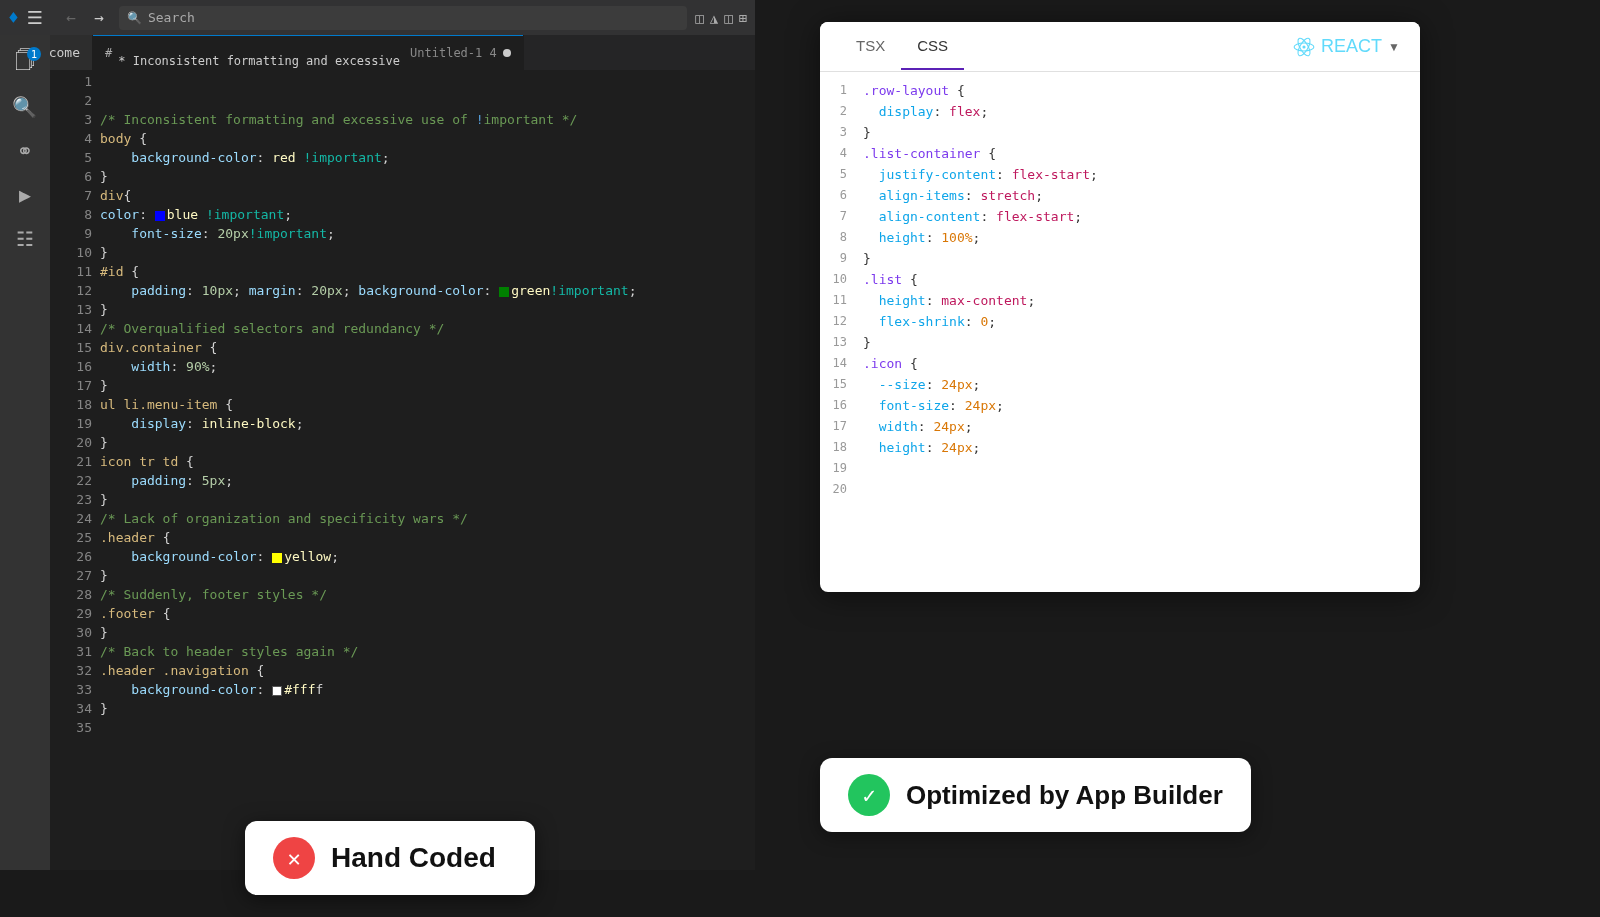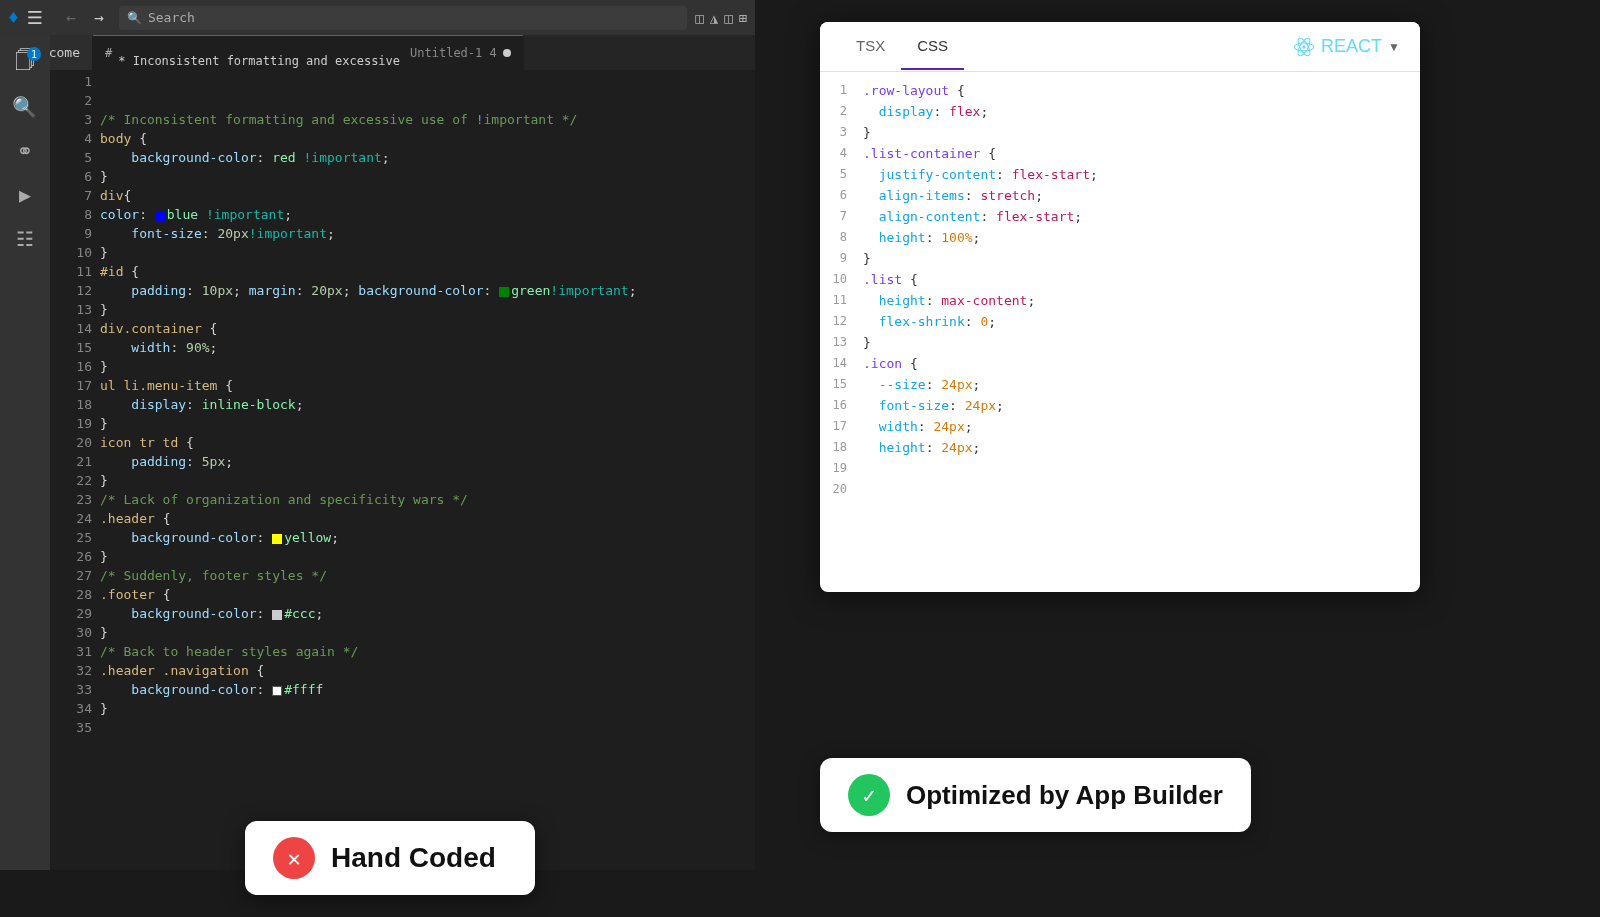--- a/index.html
+++ b/index.html
@@ -215,21 +215,21 @@
     .code-line {
       white-space: pre;
       color: #d4d4d4;
       height: 19px;
     }
 
     
     .c-comment { color: #6a9955; }
     .c-selector { color: #d7ba7d; }
     .c-property { color: #9cdcfe; }
-    .c-value { color: #86efac; }
+    .c-value { color: #fef9c3; }
     .c-important { color: #14b8a6; }
     .c-blue-swatch { display: inline-block; width: 10px; height: 10px; background: blue; vertical-align: middle; margin-right: 2px; }
     .c-green-swatch { display: inline-block; width: 10px; height: 10px; background: green; vertical-align: middle; margin-right: 2px; }
     .c-yellow-swatch { display: inline-block; width: 10px; height: 10px; background: yellow; vertical-align: middle; margin-right: 2px; }
     .c-gray-swatch { display: inline-block; width: 10px; height: 10px; background: #ccc; vertical-align: middle; margin-right: 2px; }
     .c-white-swatch { display: inline-block; width: 10px; height: 10px; background: #fff; border: 1px solid #555; vertical-align: middle; margin-right: 2px; }
     .c-number { color: #b5cea8; }
     .c-punct { color: #d4d4d4; }
 
     
@@ -476,36 +476,36 @@
       <div class="code-line"><span class="c-selector">body</span> <span class="c-punct">{</span></div>
       <div class="code-line">    <span class="c-property">background-color</span><span class="c-punct">:</span> <span class="c-value">red</span> <span class="c-important">!important</span><span class="c-punct">;</span></div>
       <div class="code-line"><span class="c-punct">}</span></div>
       <div class="code-line"><span class="c-selector">div</span><span class="c-punct">{</span></div>
       <div class="code-line"><span class="c-property">color</span><span class="c-punct">:</span> <span class="c-blue-swatch"></span><span class="c-value">blue</span> <span class="c-important">!important</span><span class="c-punct">;</span></div>
       <div class="code-line">    <span class="c-property">font-size</span><span class="c-punct">:</span> <span class="c-number">20px</span><span class="c-important">!important</span><span class="c-punct">;</span></div>
       <div class="code-line"><span class="c-punct">}</span></div>
       <div class="code-line"><span class="c-selector">#id</span> <span class="c-punct">{</span></div>
       <div class="code-line">    <span class="c-property">padding</span><span class="c-punct">:</span> <span class="c-number">10px</span><span class="c-punct">;</span> <span class="c-property">margin</span><span class="c-punct">:</span> <span class="c-number">20px</span><span class="c-punct">;</span> <span class="c-property">background-color</span><span class="c-punct">:</span> <span class="c-green-swatch"></span><span class="c-value">green</span><span class="c-important">!important</span><span class="c-punct">;</span></div>
       <div class="code-line"><span class="c-punct">}</span></div>
+      <div class="code-line"><span class="c-comment">/* Overqualified selectors and redundancy */</span></div>
       <div class="code-line"><span class="c-selector">div.container</span> <span class="c-punct">{</span></div>
       <div class="code-line">    <span class="c-property">width</span><span class="c-punct">:</span> <span class="c-number">90%</span><span class="c-punct">;</span></div>
       <div class="code-line"><span class="c-punct">}</span></div>
       <div class="code-line"><span class="c-selector">ul li.menu-item</span> <span class="c-punct">{</span></div>
       <div class="code-line">    <span class="c-property">display</span><span class="c-punct">:</span> <span class="c-value">inline-block</span><span class="c-punct">;</span></div>
       <div class="code-line"><span class="c-punct">}</span></div>
       <div class="code-line"><span class="c-selector">icon tr td</span> <span class="c-punct">{</span></div>
       <div class="code-line">    <span class="c-property">padding</span><span class="c-punct">:</span> <span class="c-number">5px</span><span class="c-punct">;</span></div>
       <div class="code-line"><span class="c-punct">}</span></div>
       <div class="code-line"><span class="c-comment">/* Lack of organization and specificity wars */</span></div>
       <div class="code-line"><span class="c-selector">.header</span> <span class="c-punct">{</span></div>
       <div class="code-line">    <span class="c-property">background-color</span><span class="c-punct">:</span> <span class="c-yellow-swatch"></span><span class="c-value">yellow</span><span class="c-punct">;</span></div>
       <div class="code-line"><span class="c-punct">}</span></div>
       <div class="code-line"><span class="c-comment">/* Suddenly, footer styles */</span></div>
       <div class="code-line"><span class="c-selector">.footer</span> <span class="c-punct">{</span></div>
-      <div class="code-line">    <span class="c-property">background-color</span><span class="c-punct">:</span> <span class="c-gray-swatch"></span><span class="c-value">#ccc</span><span class="c-punct">;</span></div>
       <div class="code-line"><span class="c-punct">}</span></div>
       <div class="code-line"><span class="c-comment">/* Back to header styles again */</span></div>
       <div class="code-line"><span class="c-selector">.header .navigation</span> <span class="c-punct">{</span></div>
       <div class="code-line">    <span class="c-property">background-color</span><span class="c-punct">:</span> <span class="c-white-swatch"></span><span class="c-value">#fff</span><span class="c-punct">f</span></div>
       <div class="code-line"><span class="c-punct">}</span></div>
     </div>
   </div>
 </div>
 
 <div class="builder-panel">

